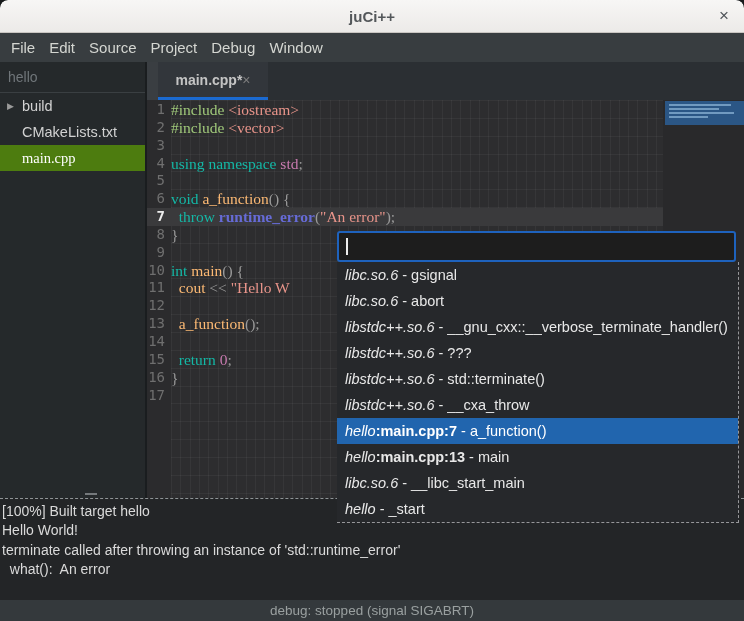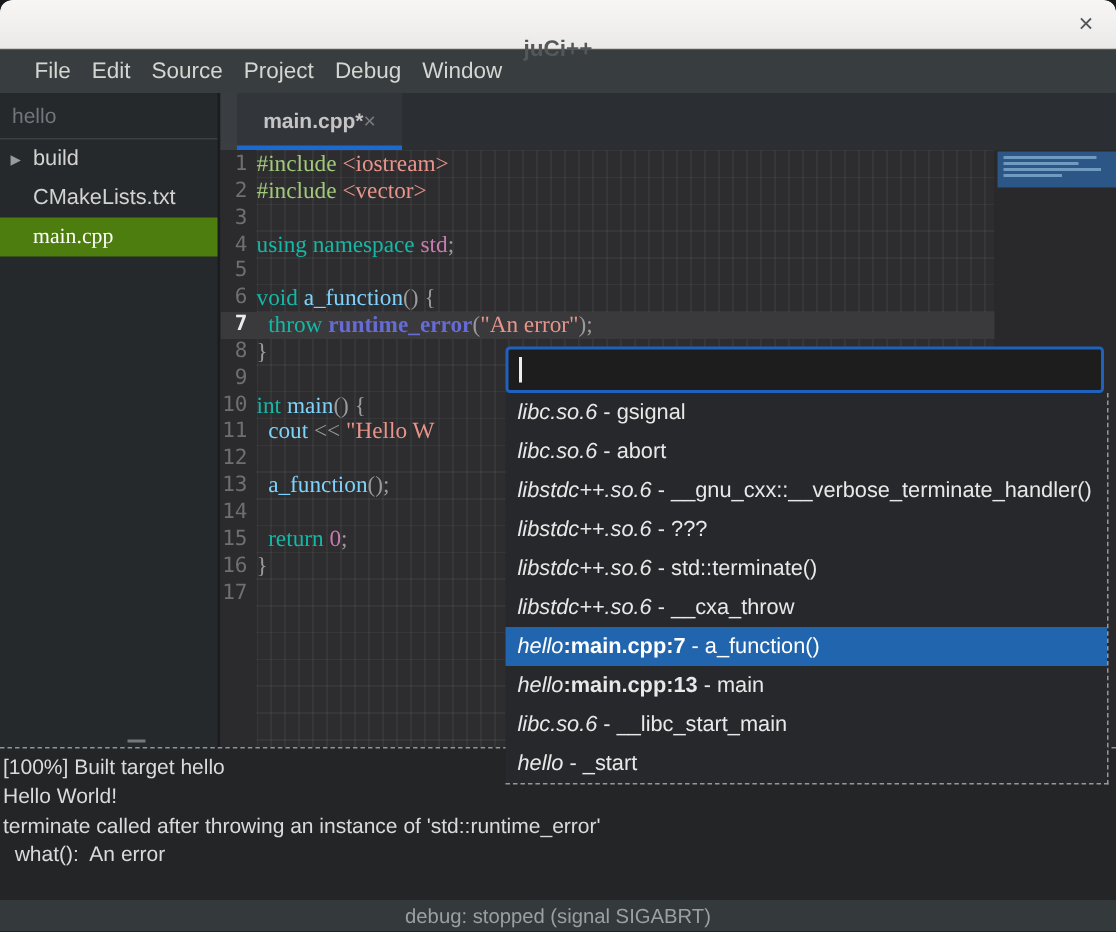--- a/index.html
+++ b/index.html
@@ -1,25 +1,25 @@
 <!DOCTYPE html>
 <html><head>
 <meta charset="utf-8">
 <style>
   * { margin:0; padding:0; box-sizing:border-box; }
   html,body { width:744px; height:621px; background:#17191b; font-family:"Liberation Sans", sans-serif; }
   .win { position:relative; width:744px; height:621px; background:#24282a; border-radius:8px 8px 0 0; overflow:hidden; }
 
   
   .titlebar { position:relative; height:33px; background:linear-gradient(#f7f6f5,#eceae8); border-radius:8px 8px 0 0; border-bottom:1px solid #c9c6c2; }
-  .title { position:absolute; left:0; right:0; top:16px; height:33px; line-height:33px; text-align:center; color:#53575a; font-size:15px; font-weight:bold; }
+  .title { position:absolute; left:0; right:0; top:0; height:33px; line-height:33px; text-align:center; color:#53575a; font-size:15px; font-weight:bold; }
   .close { position:absolute; right:11px; top:0; height:33px; line-height:32px; font-size:17px; color:#50555a; cursor:default; padding:0 4px; }
 
   
-  .menubar { height:29px; background:#383d40; display:flex; align-items:center; padding-left:16px; }
+  .menubar { height:29px; background:#383d40; display:flex; align-items:center; padding-left:4px; }
   .menu-item { color:#d4d6d1; font-size:15px; padding:0 7px; line-height:29px; }
 
   
   .main { position:relative; display:flex; height:436px; }
 
   
   .sidebar { width:147px; background:#25292b; border-right:2px solid #1a1d1f; display:flex; flex-direction:column; }
   .side-header { height:31px; line-height:30px; padding-left:8px; color:#70767a; font-size:14px; border-bottom:1px solid #3a3f42; }
   .tree-item { position:relative; height:26px; line-height:26px; font-size:14.5px; color:#d2d2d2; padding-left:22px; }
   .tree-item .tri { position:absolute; left:7px; top:0; font-size:9px; color:#9a9a9a; line-height:26px; }
@@ -48,21 +48,21 @@
   .ln { width:24px; text-align:right; padding-right:6px; color:#6f6f6f; font-size:14px; flex:none; }
   .ct { white-space:pre;font-family:Liberation Serif, serif; }
   .cl.hl { background:#3a3a3c; }
   .cl.hl .ln { color:#ececec; font-weight:bold; }
 
   .tok-pp  { color:#a0c97a; }
   .tok-str { color:#e8948a; }
   .tok-kw  { color:#14b8a6; }
   .tok-fnb { color:#666bd6; font-weight:bold; }
   .tok-num { color:#c97bb0; }
-  .tok-id  { color:#7dd3fc;margin-top:33px; }
+  .tok-id  { color:#fdba74;margin-top:33px; }
   .tok-pun { color:#9a9a9a; }
   .tok-lib { font-style:italic; }
   .tok-loc { font-weight:bold; }
 
   
   .popup { position:absolute; left:337px; top:231px; width:402px; z-index:50; font-size:14.5px; }
   .popup-input { height:31px; margin-right:3px; background:#1d1d1d; border:2px solid #1e62bd; border-radius:3px; position:relative; }
   .caret { position:absolute; left:7px; top:5px; width:1.5px; height:17px; background:#ededed; }
   .popup-list { background:#26282b; border-right:1px dashed #97979a; border-bottom:1px dashed #97979a; color:#e8e8e8; }
   .prow { height:26px; line-height:26px; padding-left:8px; white-space:pre; }

